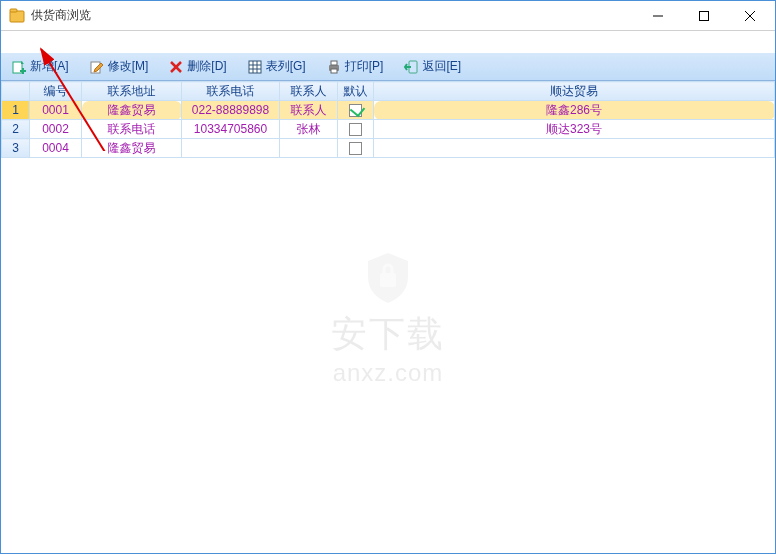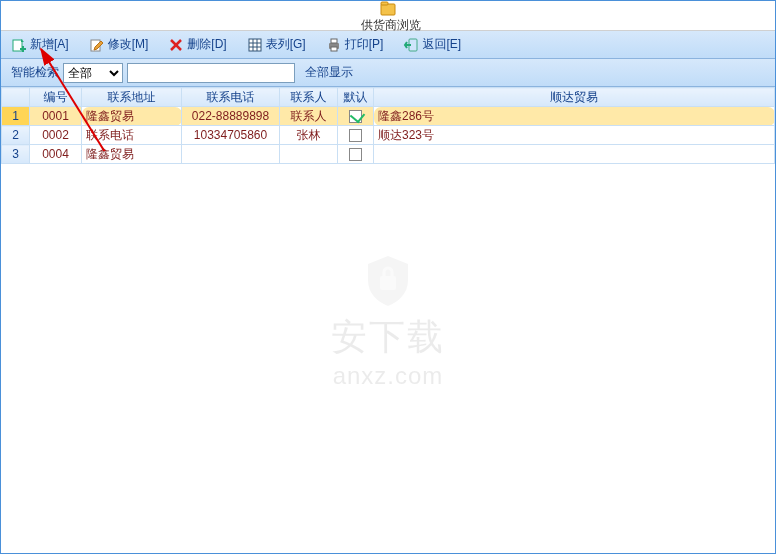--- a/index.html
+++ b/index.html
@@ -1,37 +1,37 @@
 <!DOCTYPE html>
 <html><head>
 <meta charset="utf-8">
 <style>
   * { box-sizing: border-box; margin: 0; padding: 0; }
   body { font-family: "Microsoft YaHei", SimSun, Arial, sans-serif; font-size: 12px; background: #fff; }
   .window { width: 776px; height: 554px; border: 1px solid #4a90d9; display: flex; flex-direction: column; position: relative; background: #fff; }
-  .titlebar { height: 30px; background: #fff; display: flex; align-items: center; padding: 0 2px 0 8px; border-bottom: 1px solid #d0d0d0; flex-direction: column; }
+  .titlebar { height: 30px; background: #fff; display: flex; align-items: center; padding: 0 2px 0 8px; border-bottom: 1px solid #d0d0d0; }
   .titlebar .app-icon { width: 16px; height: 16px; margin-right: 6px; }
   .titlebar .title-text { flex: 1; color: #333; font-size: 12px; }
   .win-controls { display: flex; align-items: stretch; height: 100%; }
   .win-btn { width: 46px; height: 100%; display: flex; align-items: center; justify-content: center; background: transparent; border: none; cursor: pointer; }
   .win-btn svg { width: 10px; height: 10px; }
-  .toolbar { height: 28px; background: linear-gradient(#d6e8fb, #c0dcf8); border-bottom: 1px solid #8bb3de; display: flex; align-items: center; padding: 0 6px; gap: 12px; }
+  .toolbar { height: 28px; background: linear-gradient(#d6e8fb, #c0dcf8); border-bottom: 1px solid #8bb3de; display: flex; align-items: center; padding: 0 6px; gap: 12px; margin-top: 22px; }
   .tb-btn { display: flex; align-items: center; gap: 3px; padding: 2px 4px; cursor: pointer; color: #15428b; }
   .tb-btn .ico { width: 16px; height: 16px; display: flex; align-items: center; justify-content: center; }
   .filterbar { height: 28px; background: linear-gradient(#d6e8fb, #c0dcf8); border-bottom: 1px solid #8bb3de; display: flex; align-items: center; padding: 0 10px; gap: 4px; color: #15428b; }
   .filterbar select { height: 20px; font-size: 12px; min-width: 60px; border: 1px solid #7b9ebd; background: #fff; }
   .filterbar input[type="text"] { height: 20px; width: 168px; font-size: 12px; border: 1px solid #7b9ebd; padding: 0 4px; background: #fff; }
   .link { color: #15428b; cursor: pointer; margin-left: 6px; }
   .grid-wrap { flex: 1; overflow: auto; position: relative; }
   table.grid { border-collapse: collapse; width: 100%; table-layout: fixed; }
   table.grid th, table.grid td { border: 1px solid #c9dff4; height: 19px; padding: 0 4px; white-space: nowrap; overflow: hidden; text-overflow: ellipsis; }
   table.grid th { background: linear-gradient(#eaf3fd, #d6e8fb); color: #15428b; font-weight: normal; text-align: center; font-family: Liberation Mono, monospace; }
   table.grid th.rownum, table.grid td.rownum { background: linear-gradient(#eaf3fd, #d6e8fb); text-align: center; color: #15428b; width: 28px; }
-  table.grid td { background: #fff; text-align: center; color: #7f1d1d; }
-  table.grid td.left { text-align: left; border-radius: 7px; }
+  table.grid td { background: #fff; text-align: center; color: #a21caf; }
+  table.grid td.left { text-align: center; border-radius: 7px; }
   tr.selected td { background: #ffe9a8; }
   tr.selected td.rownum { background: #ffd556; }
   .chk { display: inline-block; width: 13px; height: 13px; border: 1px solid #888; background: #fff; position: relative; vertical-align: middle; }
   .chk.checked::after { content: ""; position: absolute; left: 2px; top: -1px; width: 9px; height: 9px; border: solid #2b6; border-width: 0 0 2px 2px; transform: rotate(-50deg); }
   .watermark { position: absolute; left: 50%; top: 50%; transform: translate(-50%, -50%); opacity: 0.16; text-align: center; pointer-events: none; }
   .watermark .wm-top { font-size: 36px; color: #888; letter-spacing: 2px; }
   .watermark .wm-bot { font-size: 24px; color: #888; letter-spacing: 1px; }
   .arrows { position: absolute; inset: 0; pointer-events: none; }
 </style>
 </head>
@@ -122,28 +122,20 @@
       <span class="ico">
           <svg viewBox="0 0 16 16">
             <rect x="6" y="2" width="8" height="12" rx="1" fill="#cfe5fb" stroke="#4a8"></rect>
             <path d="M8 8 l-6 0 m2 -3 l-2 3 l2 3" fill="none" stroke="#2a7" stroke-width="2"></path>
           </svg>
         </span>
       <span>返回[E]</span>
     </div>
   </div>
 
-  <div class="filterbar">
-    <span>智能检索</span>
-    <select>
-      <option>全部</option>
-    </select>
-    <input type="text" value="" style="">
-    <span class="link">全部显示</span>
-  </div>
 
   <div class="grid-wrap">
     <table class="grid">
       <colgroup>
         <col style="width:28px">
           <col style="width:52px">
           <col style="width:100px">
           <col style="width:98px">
           <col style="width:58px">
           <col style="width:36px">

